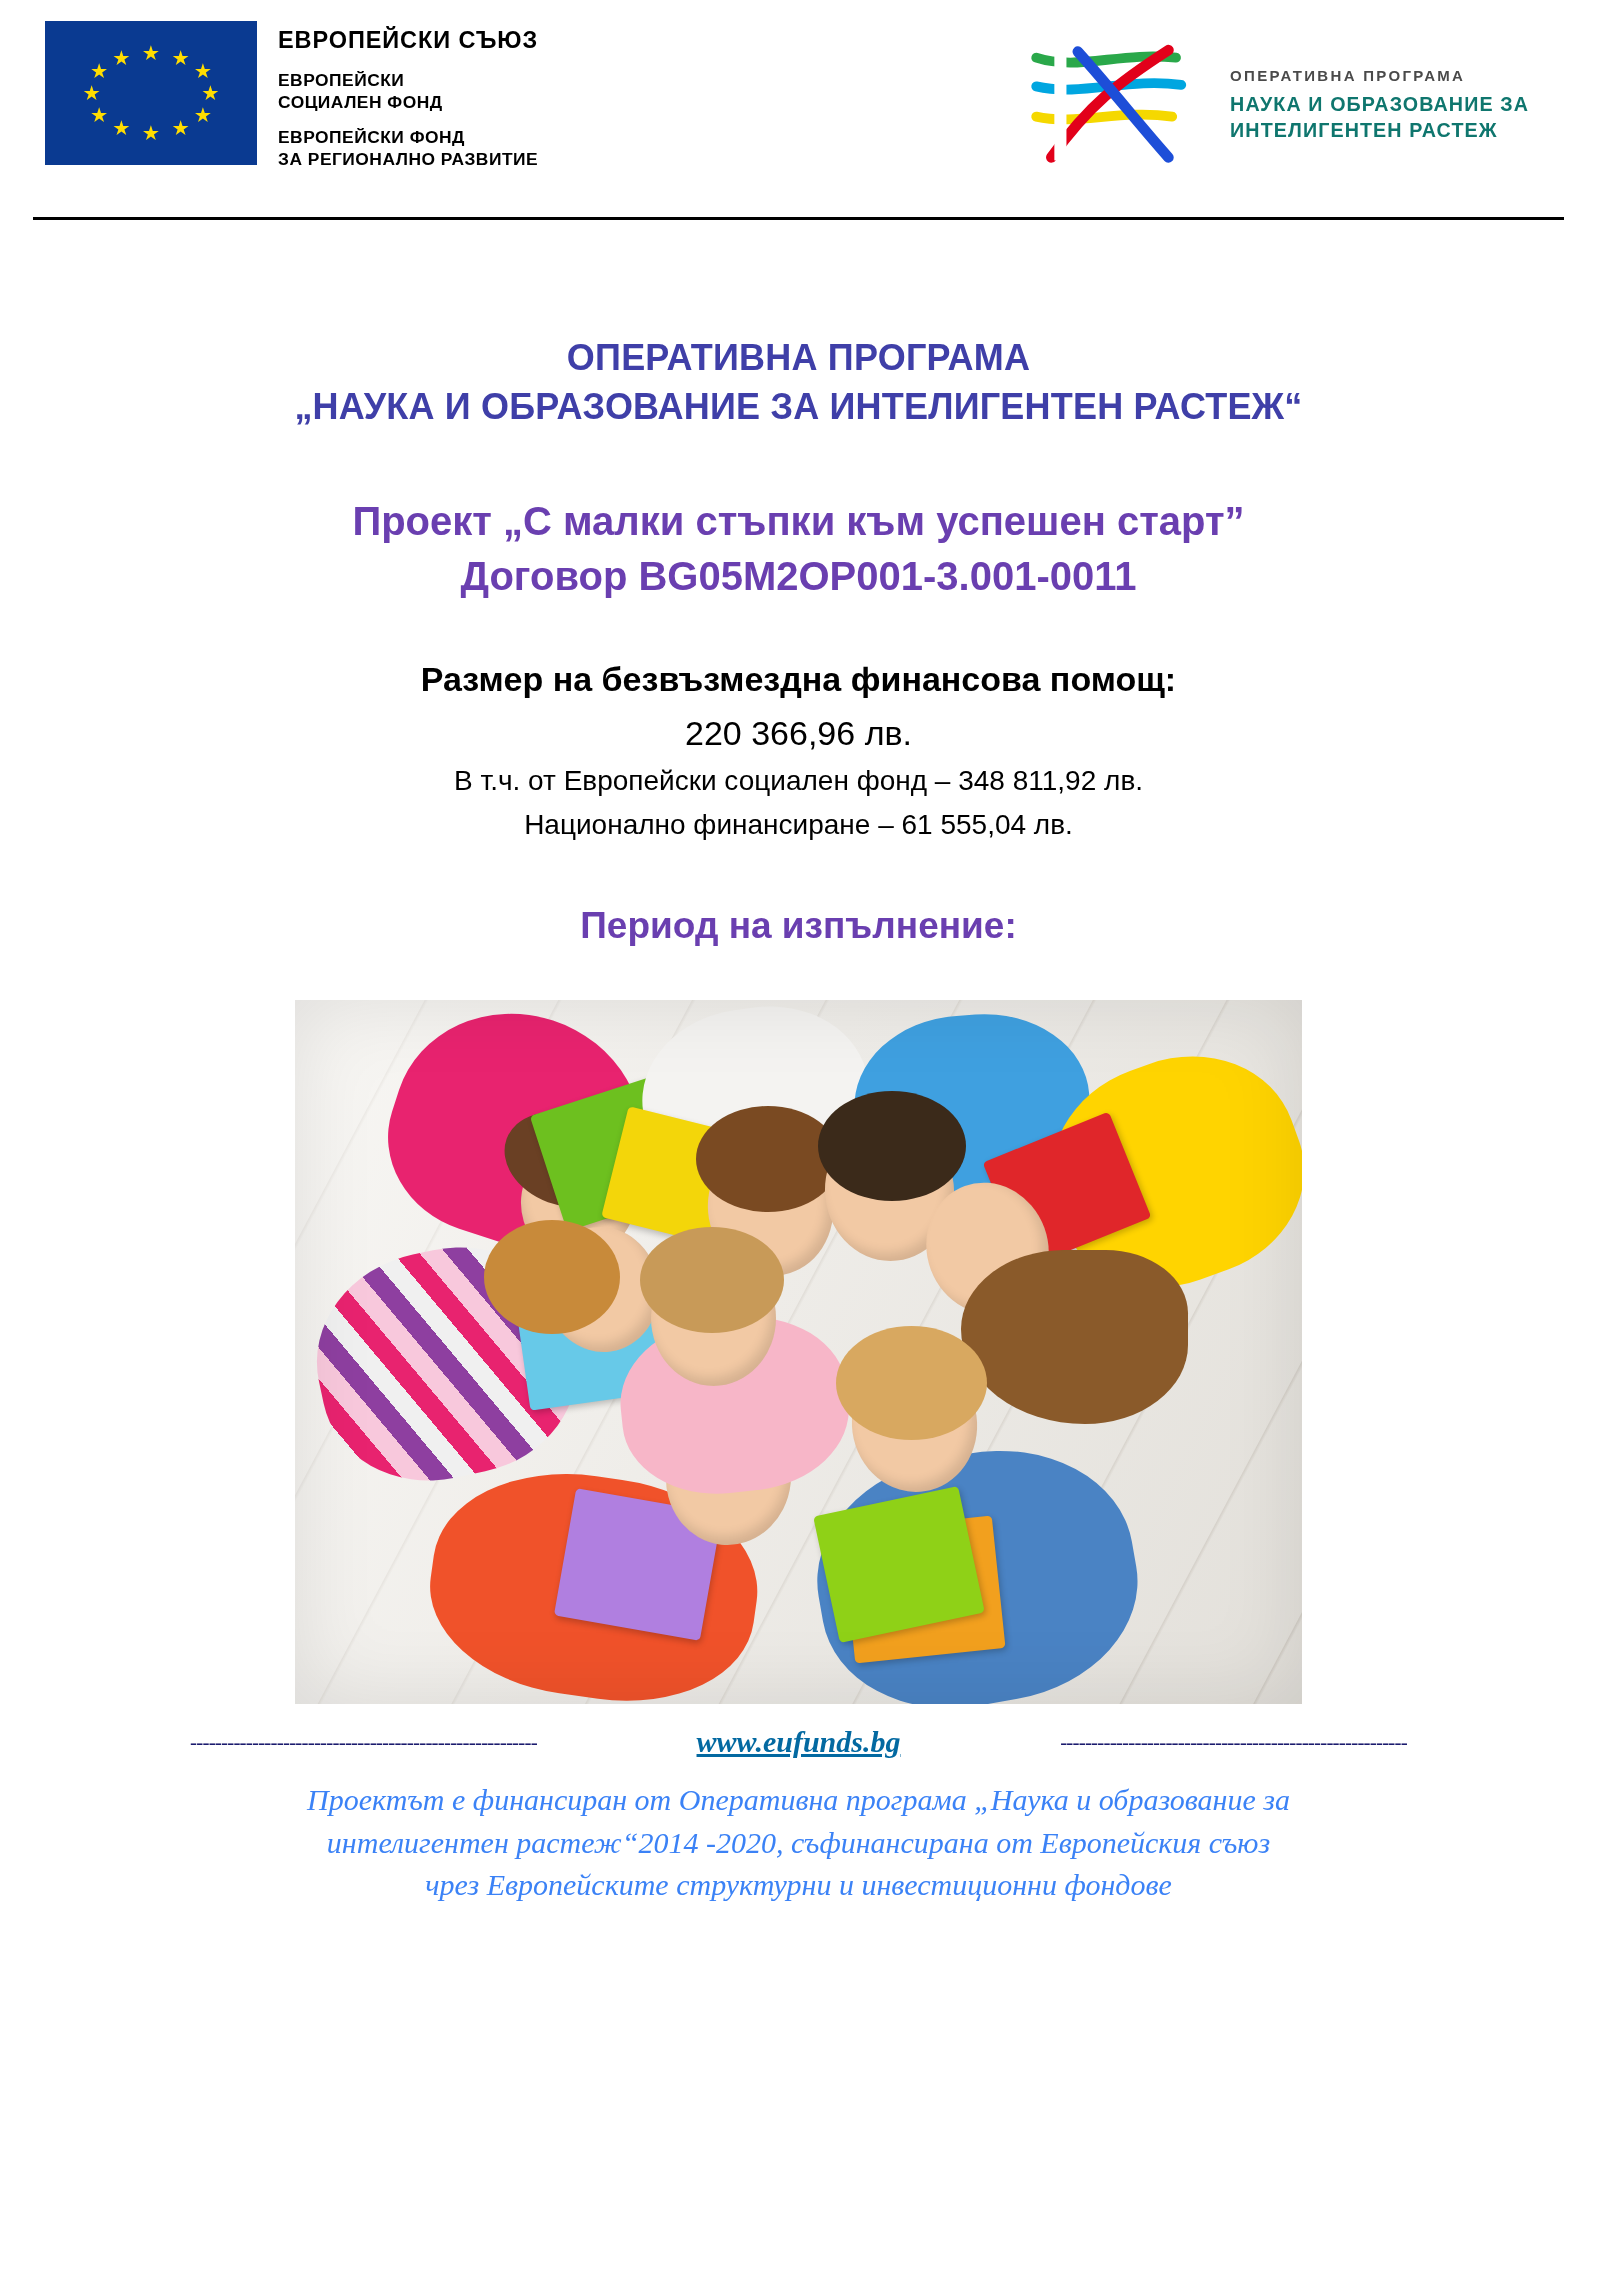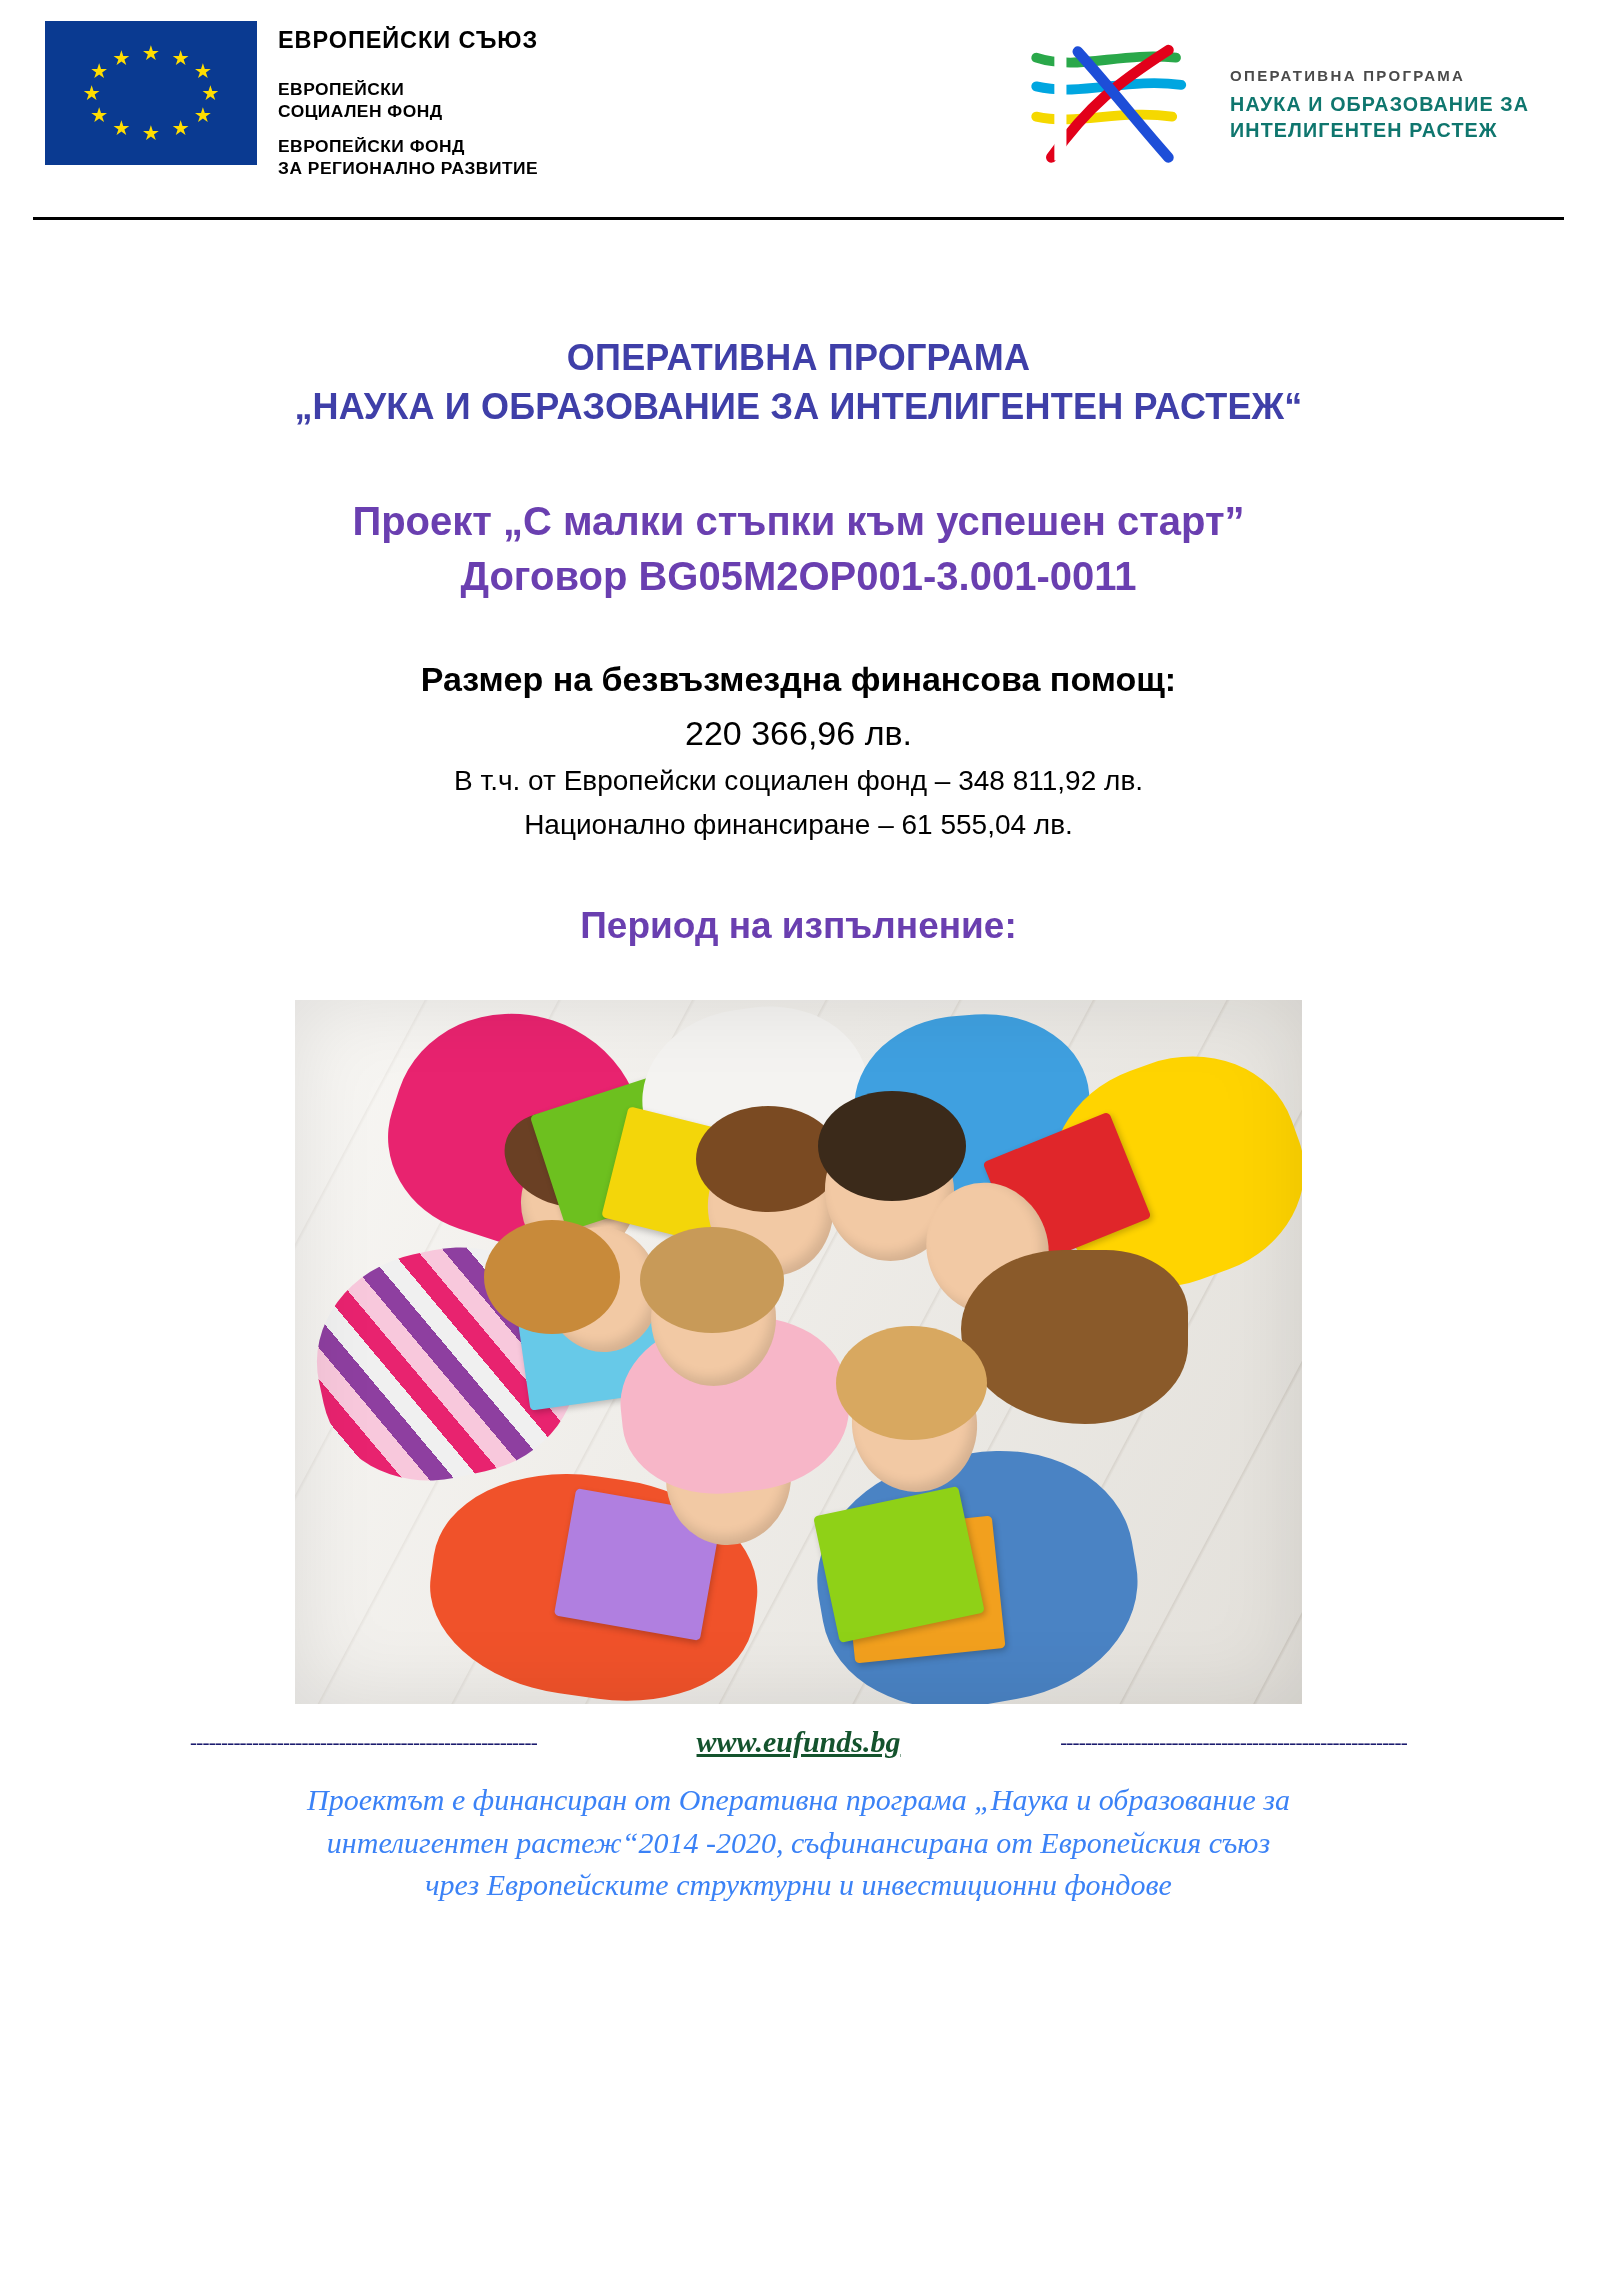--- a/index.html
+++ b/index.html
@@ -49,21 +49,21 @@
     transform: translate(-50%, -50%);
   }
   .eu-texts {
     padding-top: 6px;
   }
   .eu-title {
     font-size: 23.5px;
     font-weight: bold;
     letter-spacing: 0.9px;
     color: #000;
-    margin-bottom: 25px;
+    margin-bottom: 16px;
   }
   .eu-sub {
     font-size: 17.4px;
     font-weight: bold;
     line-height: 1.25;
     letter-spacing: 0.5px;
     color: #000;
     margin-bottom: 13.6px;
   }
   .op-block {
@@ -216,21 +216,21 @@
     font-size: 21px;
     color: #1b1b6e;
     letter-spacing: -0.8px;
     line-height: 1;
   }
   .site-link {
     font-family: "Liberation Serif", serif;
     font-style: italic;
     font-weight: bold;
     font-size: 30px;
-    color: #14532d;
+    color: #0369a1;
     white-space: nowrap;
   }
   .footer-text {
     margin-top: 19.7px;
     font-family: "Liberation Serif", serif;
     font-style: italic;
     font-weight: normal;
     font-size: 30px;
     line-height: 1.42;
     color: #3b82f6;

